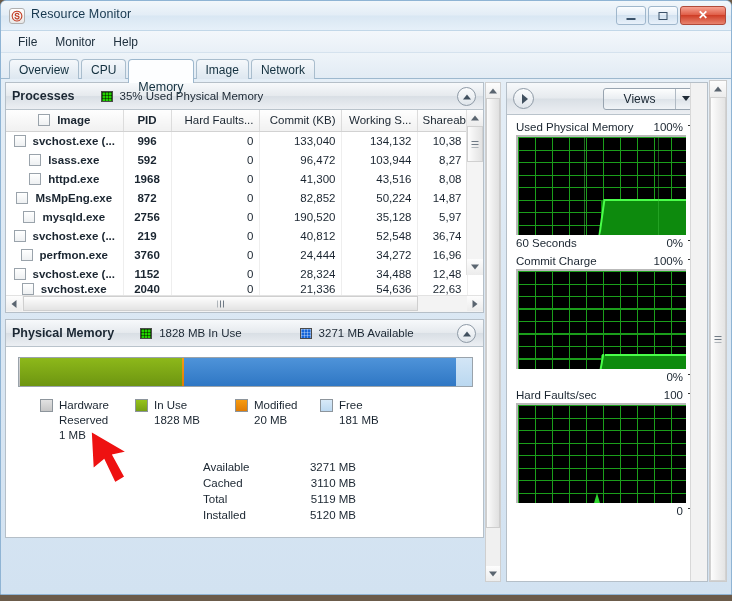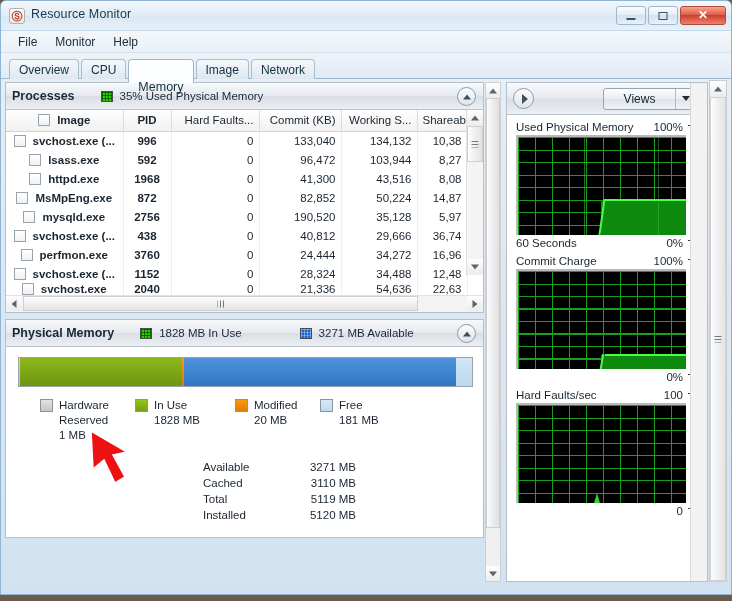--- a/index.html
+++ b/index.html
@@ -453,24 +453,24 @@
               <tr>
                 <td class="l"><span class="cb"></span><span>mysqld.exe</span></td>
                 <td class="l">2756</td>
                 <td>0</td>
                 <td>190,520</td>
                 <td>35,128</td>
                 <td>5,97</td>
               </tr>
               <tr>
                 <td class="l"><span class="cb"></span><span>svchost.exe (...</span></td>
-                <td class="l">438</td>
+                <td class="l">219</td>
                 <td>0</td>
                 <td>40,812</td>
-                <td>29,666</td>
+                <td>52,548</td>
                 <td>36,74</td>
               </tr>
               <tr>
                 <td class="l"><span class="cb"></span><span>perfmon.exe</span></td>
                 <td class="l">3760</td>
                 <td>0</td>
                 <td>24,444</td>
                 <td>34,272</td>
                 <td>16,96</td>
               </tr>

